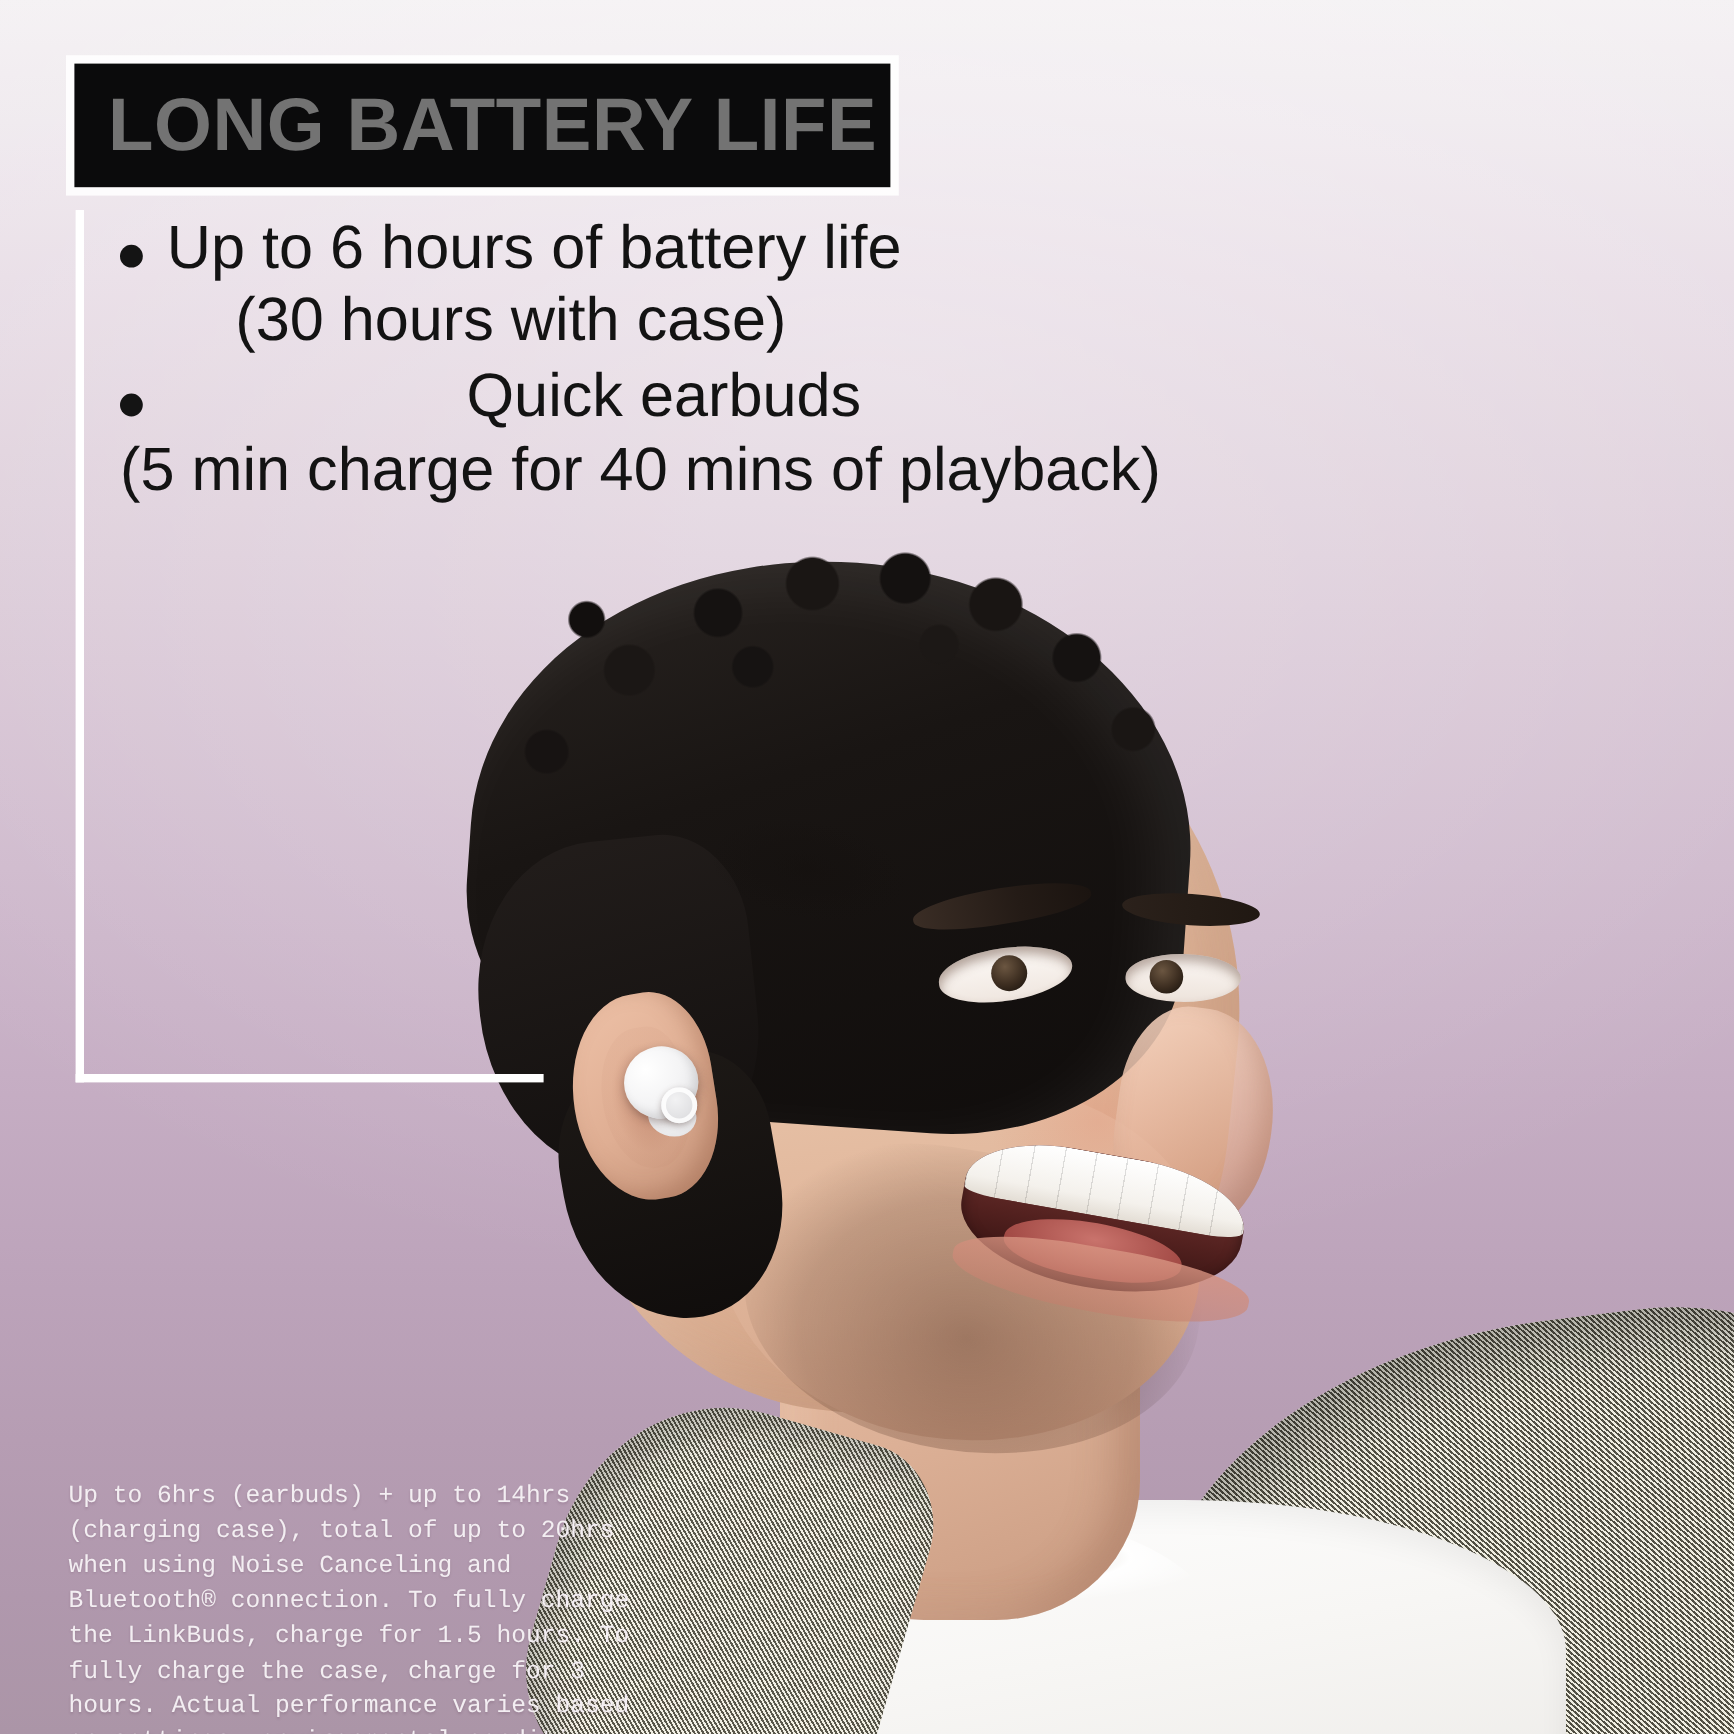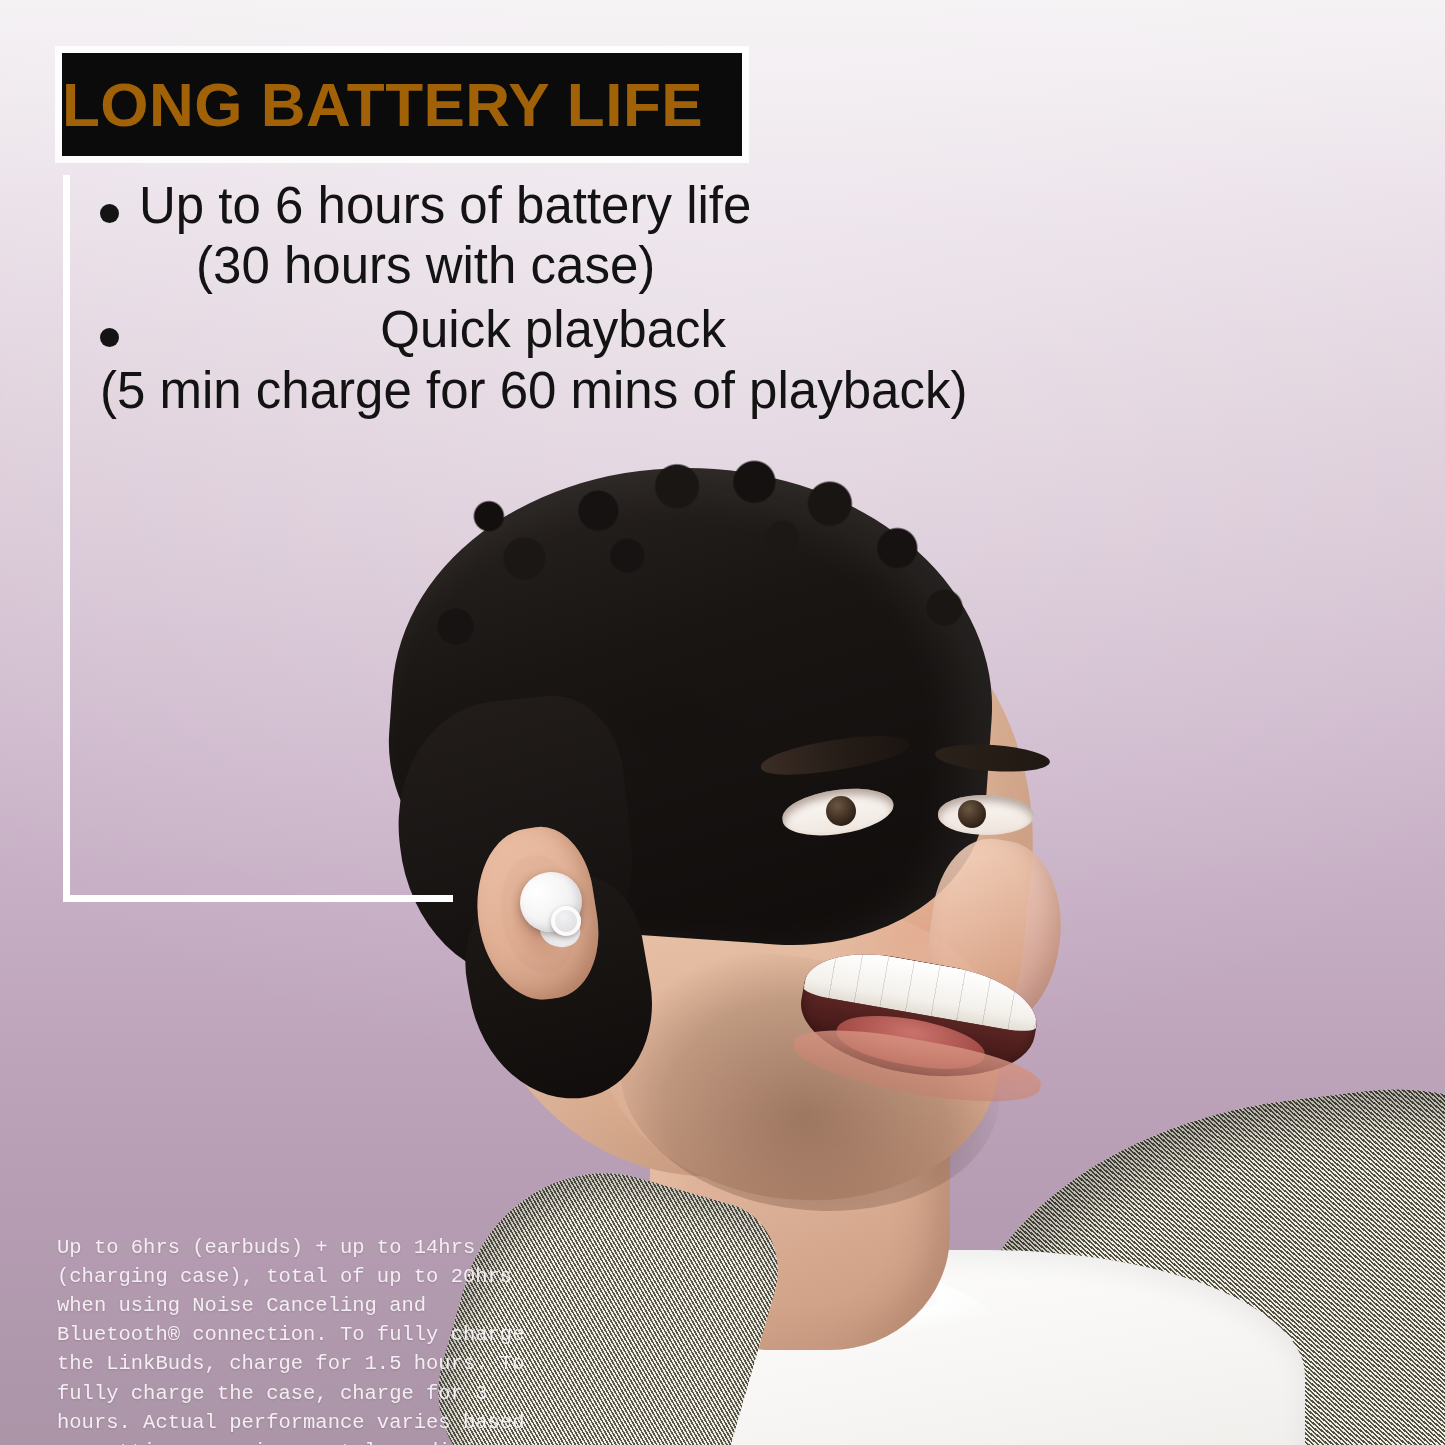--- a/index.html
+++ b/index.html
@@ -36,22 +36,22 @@
   .bracket-h{position:absolute;left:63px;top:895px;width:390px;height:7px;background:#ffffff;}
 
   
   .banner{
     position:absolute;left:62px;top:53px;width:680px;height:103px;
     background:#0b0b0c;
     box-shadow:0 0 0 7px rgba(255,255,255,.88);
     display:flex;align-items:center;
   }
   .banner-text{
-    color:#a16207;font-size:62px;font-weight:700;letter-spacing:.5px;
-    line-height:1;white-space:nowrap;
+    color:#737373;font-size:62px;font-weight:700;letter-spacing:.5px;
+    padding-left:28px;line-height:1;white-space:nowrap;
     font-family:"Liberation Sans","DejaVu Sans",sans-serif;
   }
 
   
   .bullets{position:absolute;left:100px;top:176px;width:1200px;}
   .bullet{display:flex;align-items:flex-start;margin-bottom:4px;text-align:center;}
   .dot{
     width:19px;height:19px;border-radius:50%;background:#141414;
     flex:0 0 auto;margin-top:28px;margin-right:20px;
   }
@@ -346,22 +346,22 @@
       <div class="dot"></div>
       <div class="btext">
         <span>Up to 6 hours of battery life</span>
         <span class="l2">(30 hours with case)</span>
       </div>
     </div>
 
     <div class="bullet">
       <div class="dot"></div>
       <div class="btext">
-        <span>Quick playback</span>
-        <span class="l2">(5 min charge for 60 mins of playback)</span>
+        <span>Quick earbuds</span>
+        <span class="l2">(5 min charge for 40 mins of playback)</span>
       </div>
     </div>
 
   </div>
 
   <div class="disclaimer">Up to 6hrs (earbuds) + up to 14hrs (charging case), total of up to 20hrs when using Noise Canceling and Bluetooth® connection. To fully charge the LinkBuds, charge for 1.5 hours. To fully charge the case, charge for 3 hours. Actual performance varies based on settings, environmental conditions, and usage</div>
 
 </div>
 
 </body></html>

